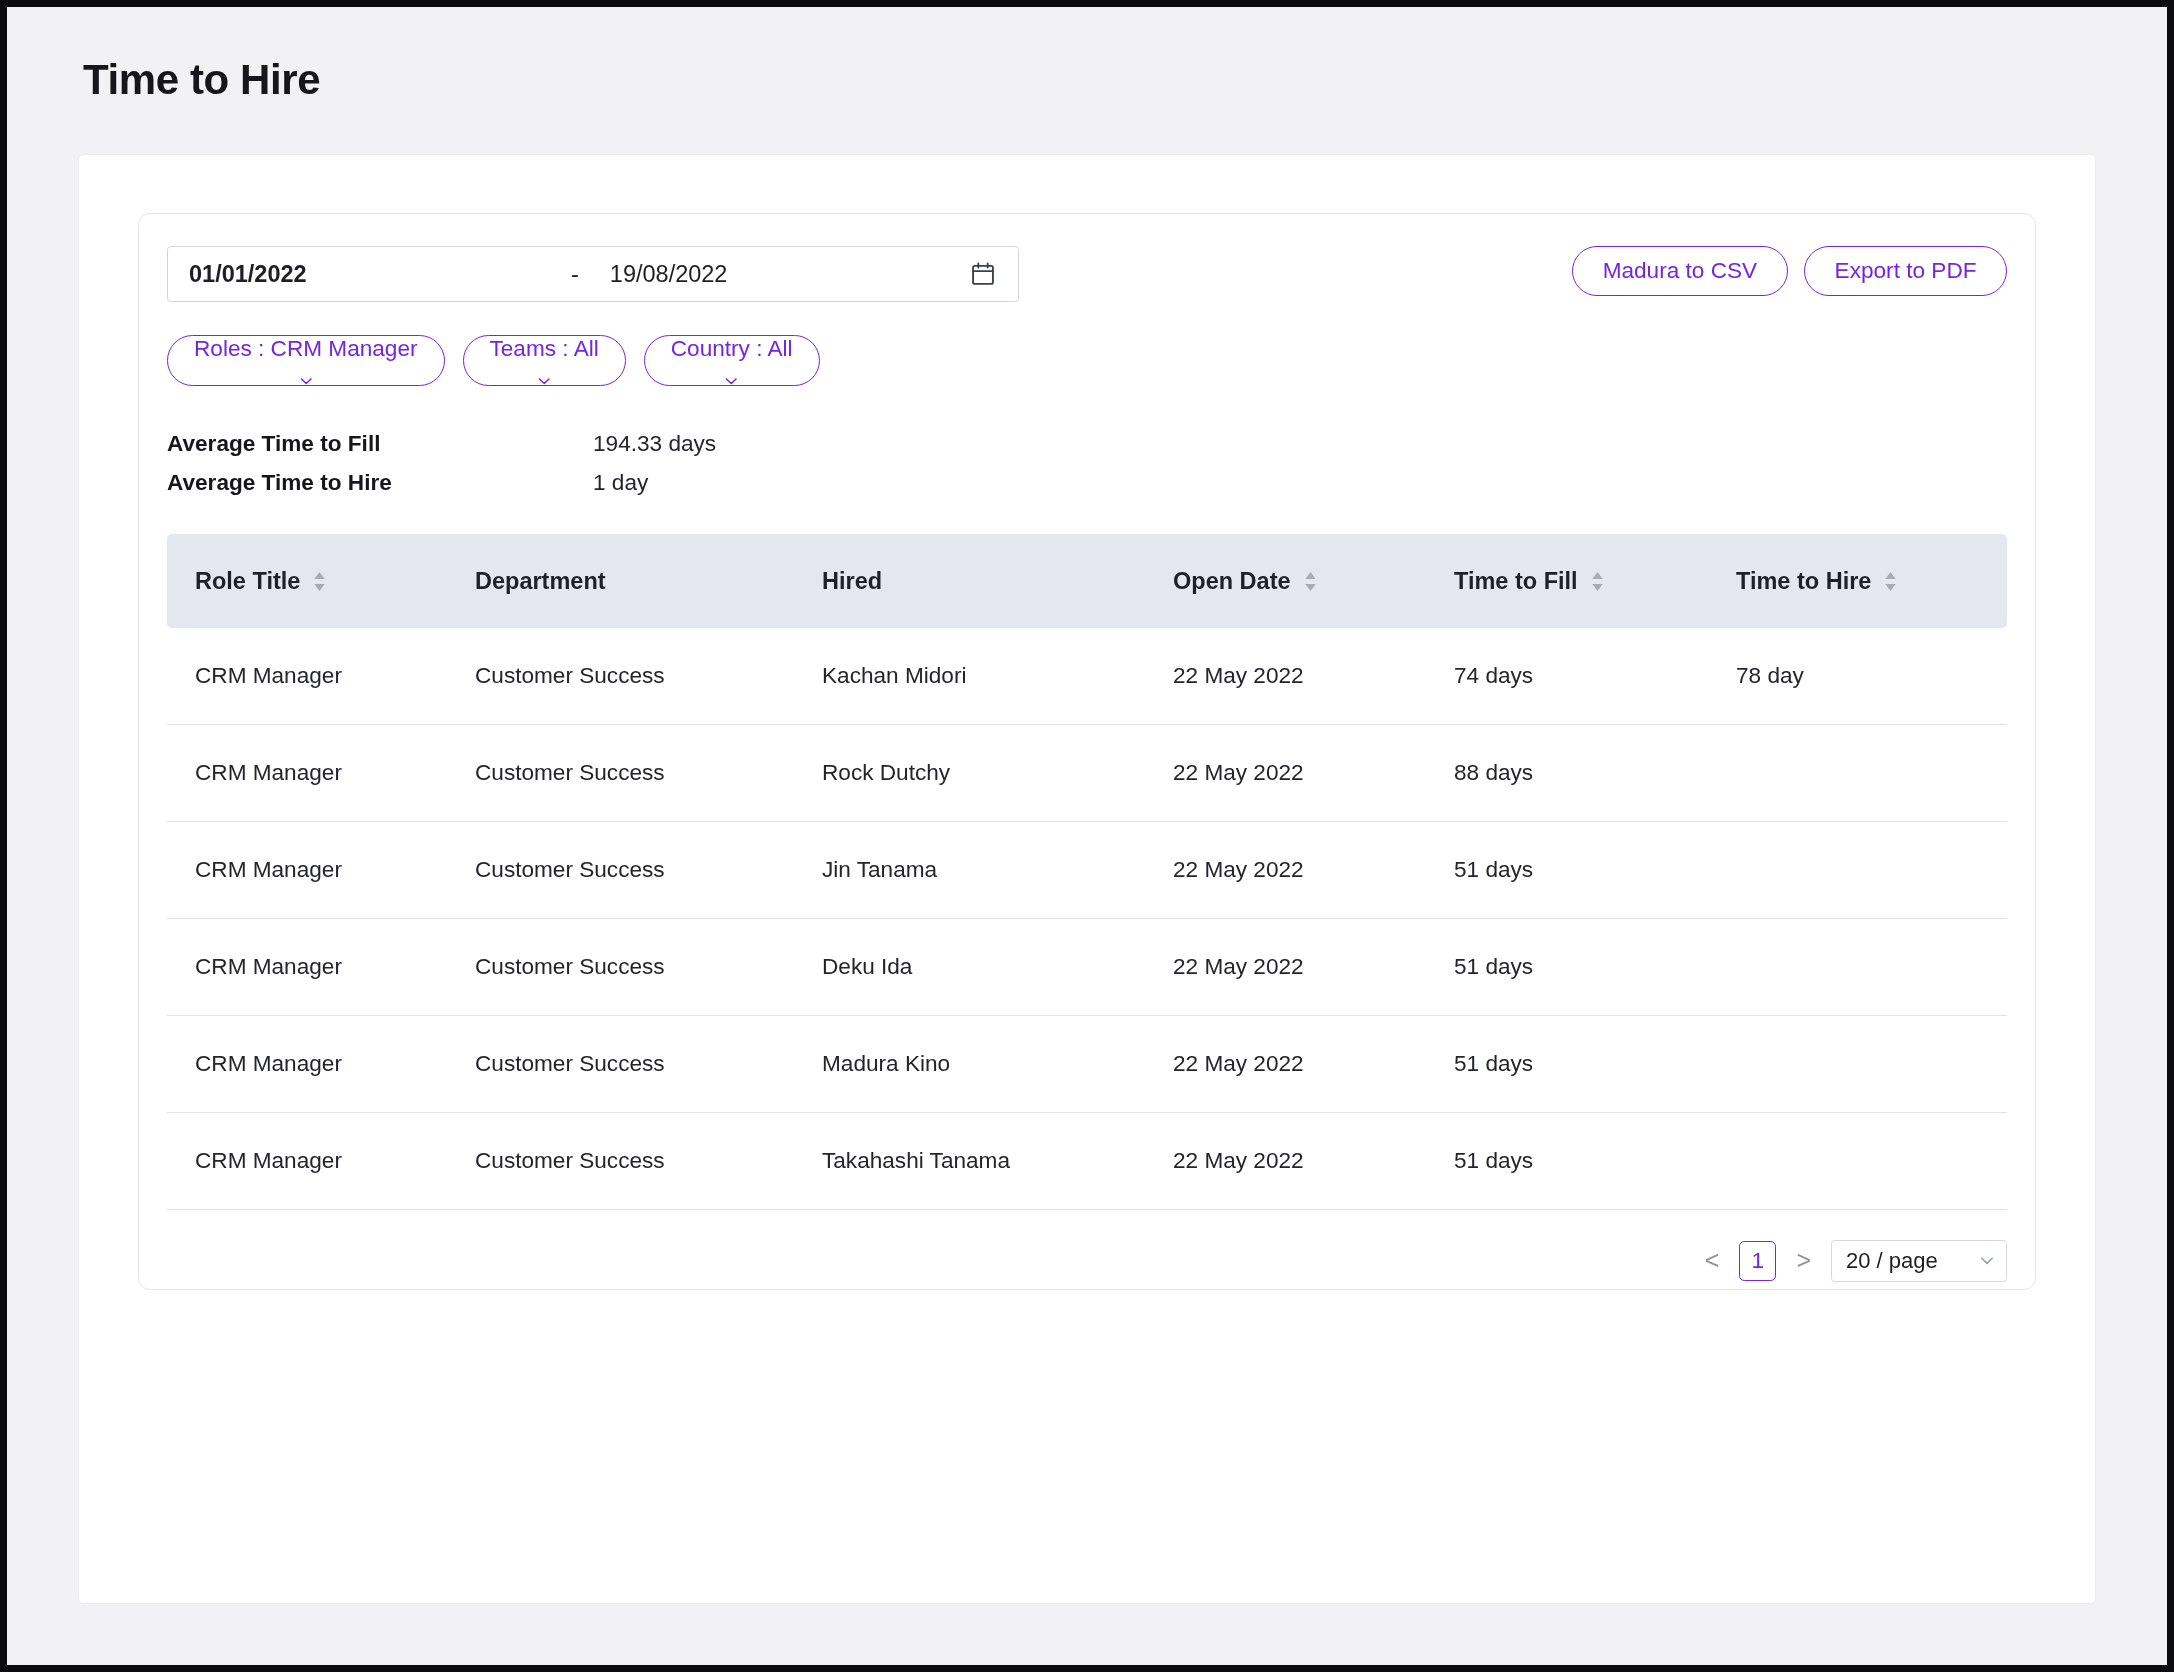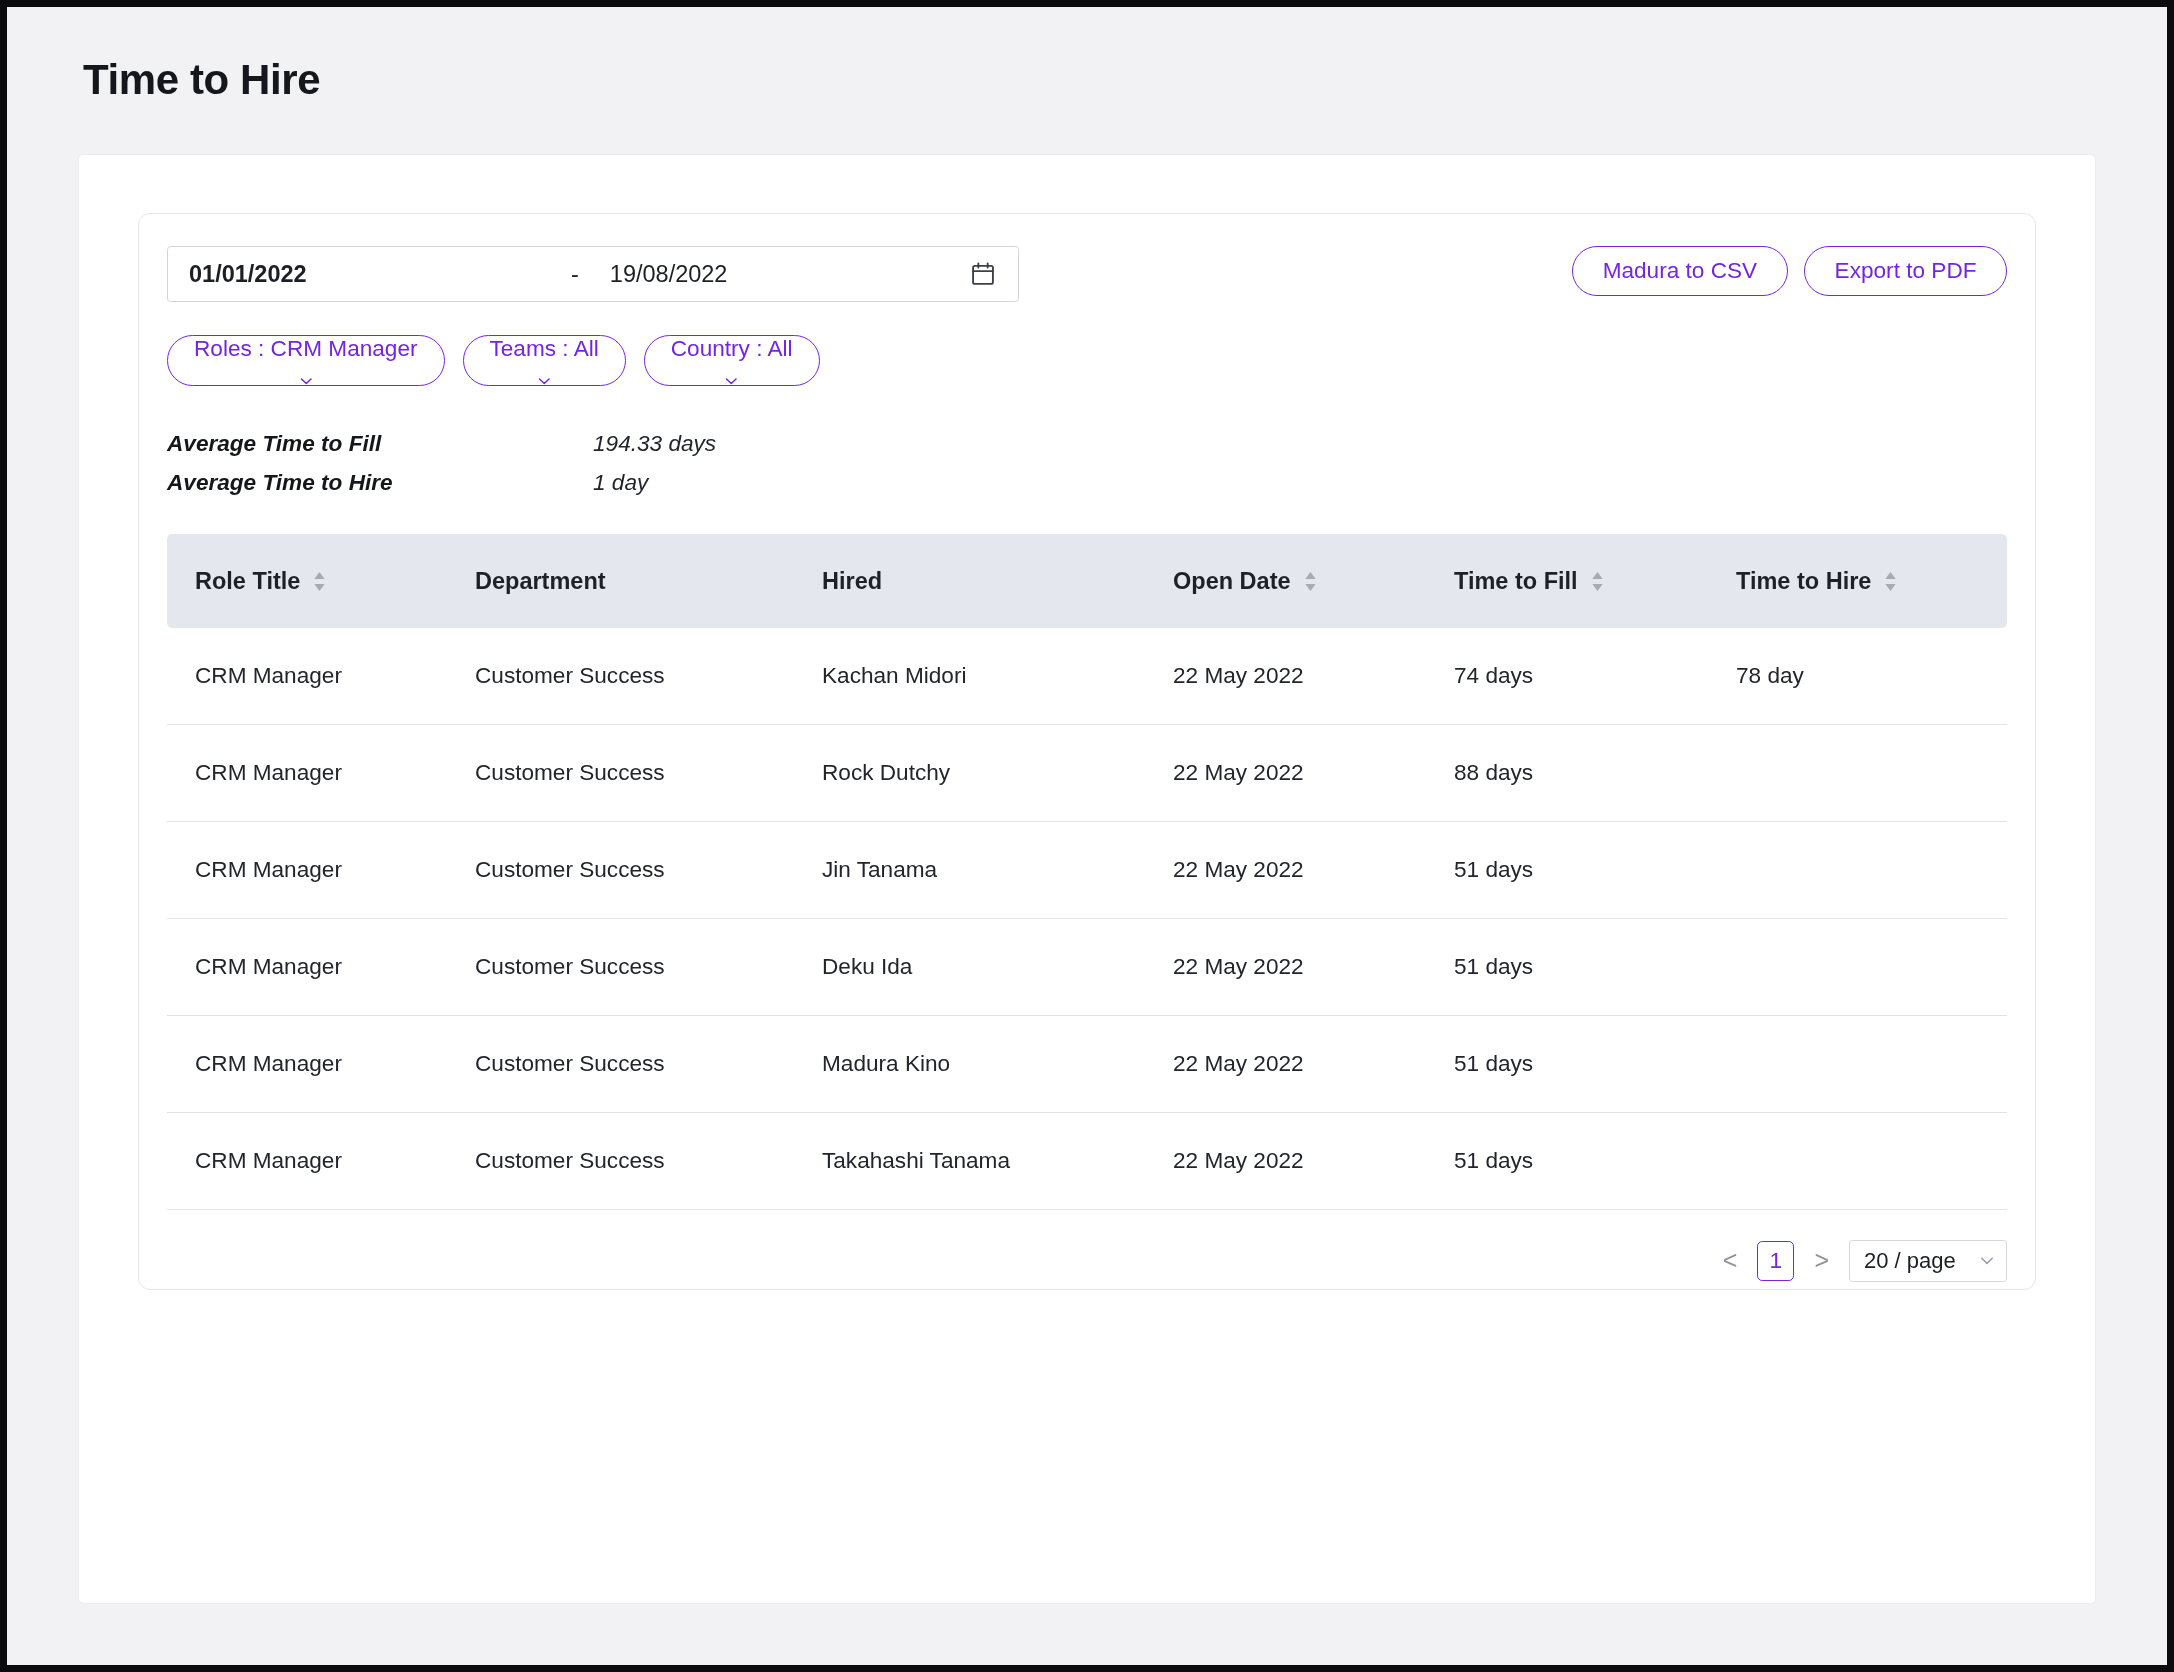--- a/index.html
+++ b/index.html
@@ -60,21 +60,21 @@
   
   .pills{margin-top:33px;display:flex;gap:18px;}
   .pill{
     display:inline-flex;align-items:center;gap:14.8px;
     height:51px;padding:0 26px;
     border:1.3px solid var(--accent);border-radius:868px;
     color:var(--accent);background:#fff;font-size:22.6px;cursor:pointer;white-space:nowrap;flex-direction:column;
   }
   
   .stats{margin-top:38px;}
-  .stat-row{display:flex;align-items:center;height:39px;font-size:22.6px;font-style:italic;}
+  .stat-row{display:flex;align-items:center;height:39px;font-size:22.6px;}
   .stat-label{width:426px;font-weight:700;color:var(--text-strong);}
   .stat-value{color:var(--text);}
   
   .table{margin-top:32px;}
   .thead,.tr{display:grid;grid-template-columns:280px 347px 351px 281px 282px 1fr;}
   .thead{
     height:94px;background:var(--header-bg);border-radius:5.2px;
   }
   .th{
     display:flex;align-items:center;gap:13px;padding-left:28px;
@@ -93,21 +93,21 @@
   .pg-nav{
     background:none;border:none;color:var(--muted);font-size:25px;cursor:pointer;line-height:1;padding:3.5px;
   }
   .pg-current{
     width:37px;height:40px;display:flex;align-items:center;justify-content:center;
     border:1.7px solid var(--accent);border-radius:5.2px;color:var(--accent);
     background:#fff;font-size:22.6px;cursor:pointer;
   }
   .pg-size{
     display:flex;align-items:center;justify-content:space-between;
-    width:158px;height:42px;padding:0 12px 0 14px;
+    width:176px;height:42px;padding:0 12px 0 14px;
     border:1.3px solid #d6d7db;border-radius:3.5px;background:#fff;
     font-size:22px;color:#1c1f26;cursor:pointer;
   }
 </style>
 </head>
 <body>
 
 <div class="page">
   <h1 class="page-title">Time to Hire</h1>
 

